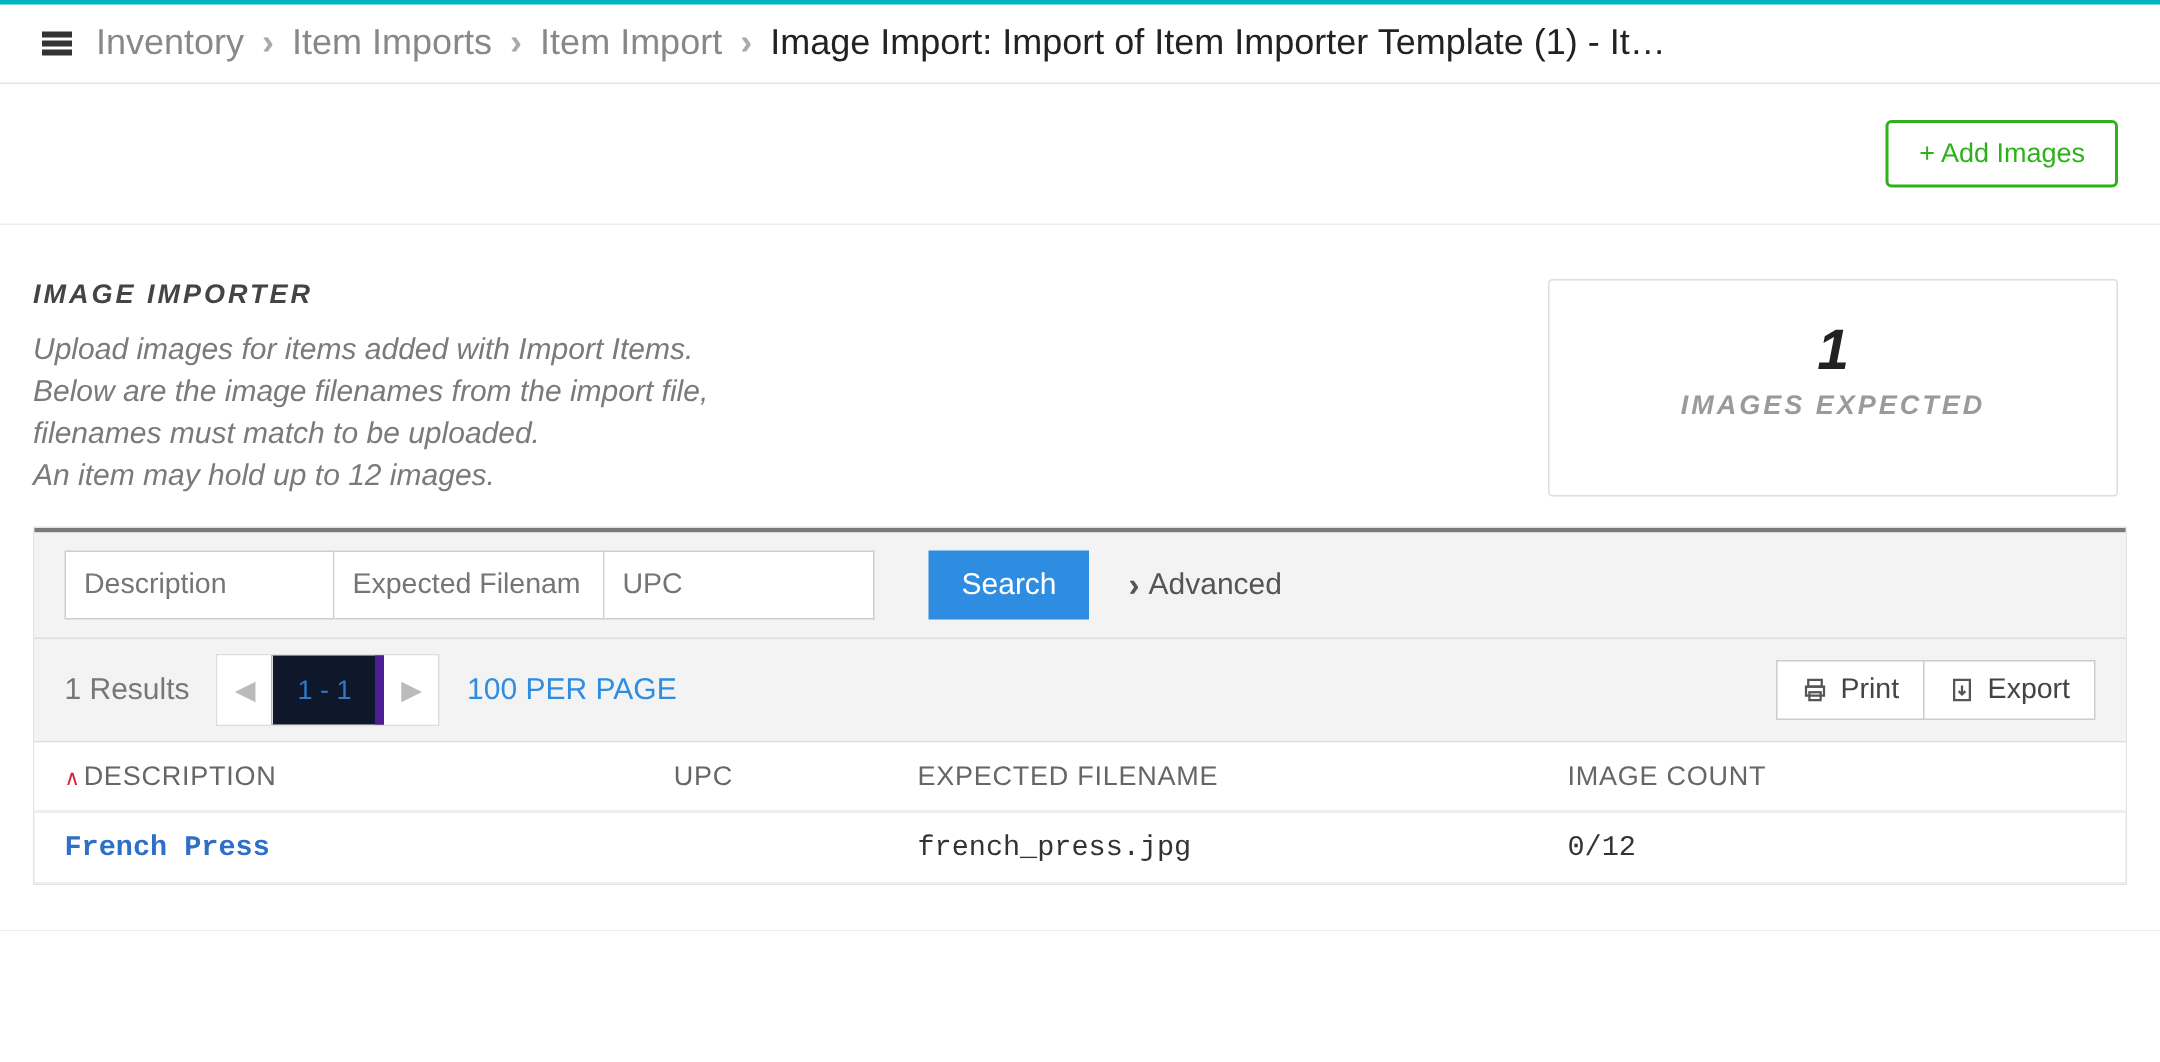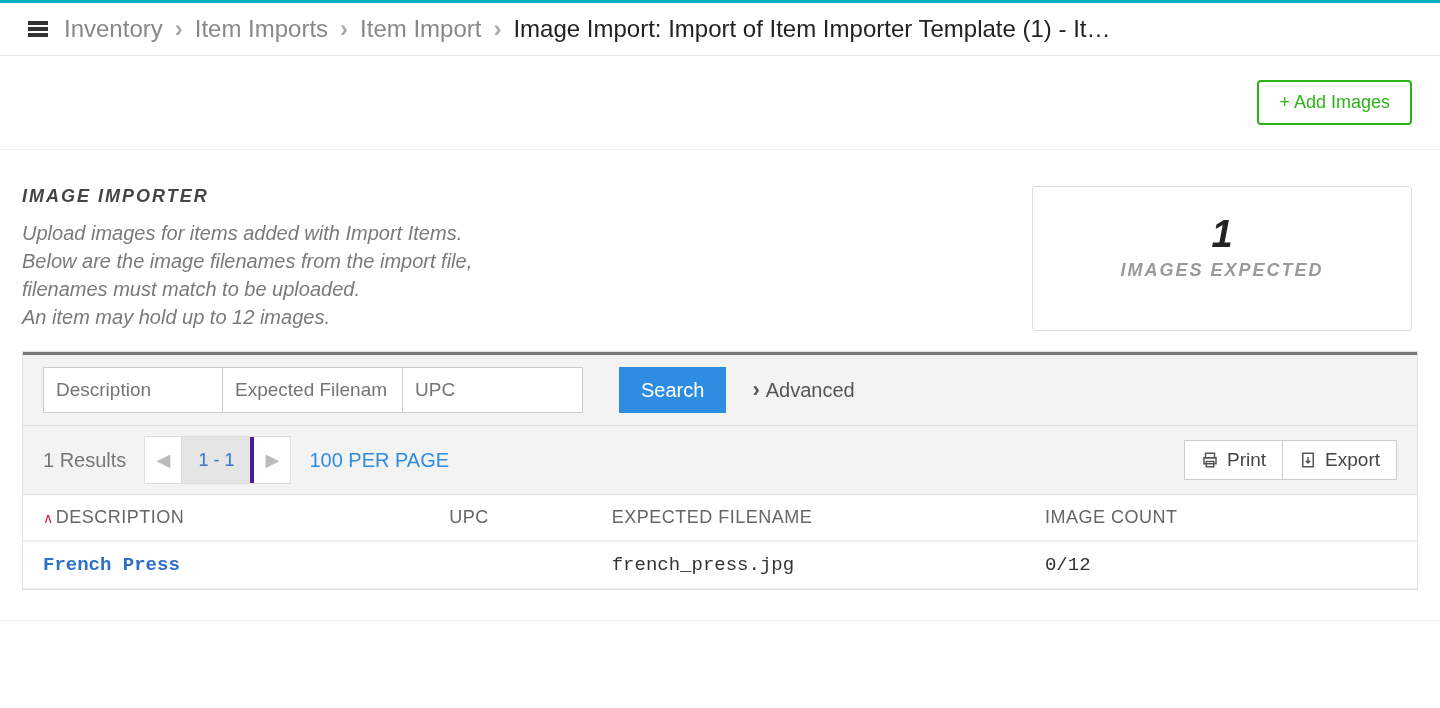--- a/index.html
+++ b/index.html
@@ -62,21 +62,21 @@
   .btn-advanced .chev { margin-right: 6px; font-size: 22px; font-weight: 700; }
 
   .results-row {
     display: flex; align-items: center; justify-content: space-between;
     padding: 10px 20px; background: #f3f3f3; border-bottom: 1px solid #ddd;
   }
   .rr-left { display: flex; align-items: center; gap: 18px; }
   .results-text { color: #777; font-size: 20px; }
   .pager { display: flex; align-items: center; border: 1px solid #ddd; background: #fff; }
   .pager button { width: 36px; height: 46px; border: none; background: #fff; color: #bbb; font-size: 18px; cursor: pointer; }
-  .pager .range { background: #e5e5e5; color: #3178c6; padding: 0 16px; height: 46px; display: flex; align-items: center; border-left: 1px solid #ddd; border-right: 4px solid #4c1d95; }
+  .pager .range { background: #0f172a; color: #3178c6; padding: 0 16px; height: 46px; display: flex; align-items: center; border-left: 1px solid #ddd; border-right: 6px solid #4c1d95; }
   .per-page { color: #2e8de1; font-size: 20px; cursor: pointer; }
   .rr-right { display: flex; gap: 0; }
   .tool-btn { border: 1px solid #ccc; background: #fff; padding: 8px 16px; font-size: 19px; color: #444; display: flex; align-items: center; gap: 8px; cursor: pointer; }
   .tool-btn:first-child { border-right: none; }
   .table-head, .table-row {
     display: grid;
     grid-template-columns: 3fr 1.2fr 3.2fr 2.6fr;
     padding: 12px 20px;
   }
   .table-head { background: #fff; border-bottom: 2px solid #eee; color: #666; font-size: 18px; letter-spacing: 0.5px; }

